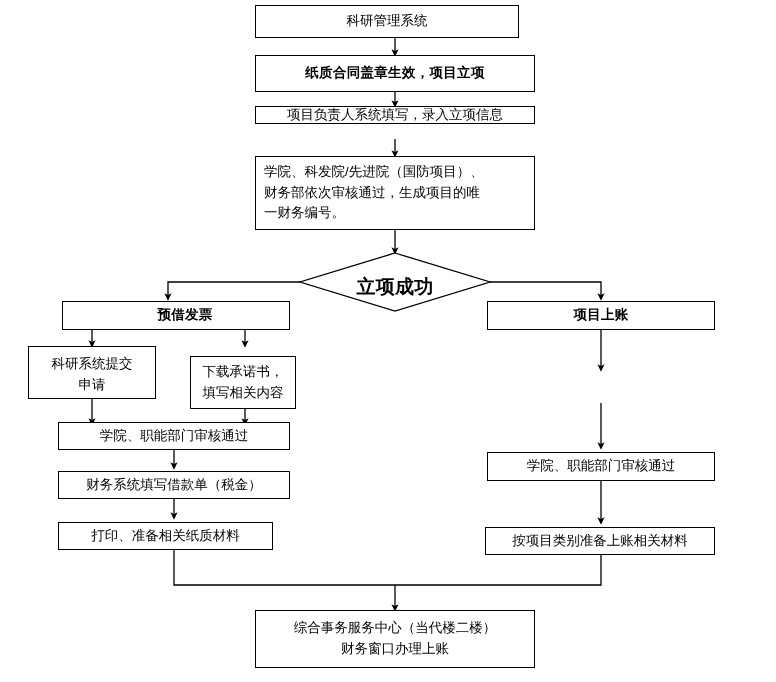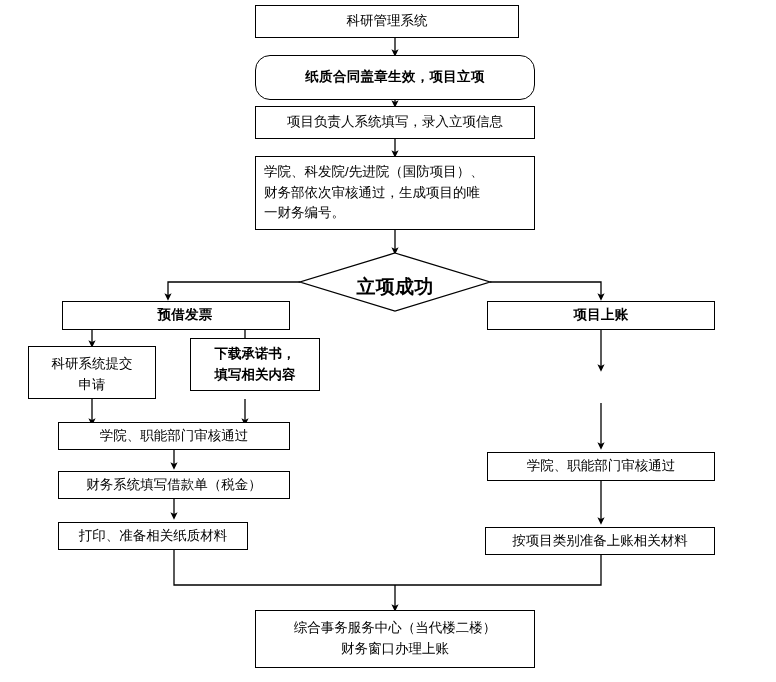--- a/index.html
+++ b/index.html
@@ -110,59 +110,59 @@
       <path d="M601,555 L601,585 L395,585"></path>
 
       <line x1="395" y1="585" x2="395" y2="608" marker-end="url(#ah)"></line>
     </g>
   </svg>
 
   <div class="node" style="left:255px; top:5px; width:264px; height:33px;">
     <span class="txt">科研管理系统</span>
   </div>
 
-  <div class="node bold" style="left:255px; top:55px; width:280px; height:45px;border-radius:15px;">
+  <div class="node bold" style="left:255px; top:55px; width:280px; height:37px;">
     <span class="txt">纸质合同盖章生效，项目立项</span>
   </div>
 
-  <div class="node" style="left:255px; top:106px; width:280px; height:33px;text-align:center;">
+  <div class="node" style="left:255px; top:106px; width:280px; height:18px;text-align:center;">
     <span class="txt">项目负责人系统填写，录入立项信息</span>
   </div>
 
   <div class="node left-align" style="left:255px; top:156px; width:280px; height:74px;">
     <span class="txt">学院、科发院/先进院（国防项目）、
 财务部依次审核通过，生成项目的唯
 一财务编号。</span>
   </div>
 
   <div class="diamond-label" style="left:330px; top:274px; width:130px;">立项成功</div>
 
   <div class="node bold" style="left:62px; top:301px; width:228px; height:29px;padding-left:24px;">
     <span class="txt">预借发票</span>
   </div>
 
   <div class="node" style="left:28px; top:346px; width:128px; height:53px;align-items:flex-end;">
     <span class="txt">科研系统提交
 申请</span>
   </div>
 
-  <div class="node" style="left:190px; top:338px; width:130px; height:53px;font-weight:bold;">
+  <div class="node" style="left:190px; top:356px; width:106px; height:53px;">
     <span class="txt">下载承诺书，
 填写相关内容</span>
   </div>
 
   <div class="node" style="left:58px; top:422px; width:232px; height:28px;">
     <span class="txt">学院、职能部门审核通过</span>
   </div>
 
   <div class="node" style="left:58px; top:471px; width:232px; height:28px;">
     <span class="txt">财务系统填写借款单（税金）</span>
   </div>
 
-  <div class="node" style="left:58px; top:522px; width:190px; height:28px;">
+  <div class="node" style="left:58px; top:522px; width:215px; height:28px;">
     <span class="txt">打印、准备相关纸质材料</span>
   </div>
 
   <div class="node bold" style="left:487px; top:301px; width:228px; height:29px;">
     <span class="txt">项目上账</span>
   </div>
 
 
   <div class="node" style="left:487px; top:452px; width:228px; height:29px;">
     <span class="txt">学院、职能部门审核通过</span>

